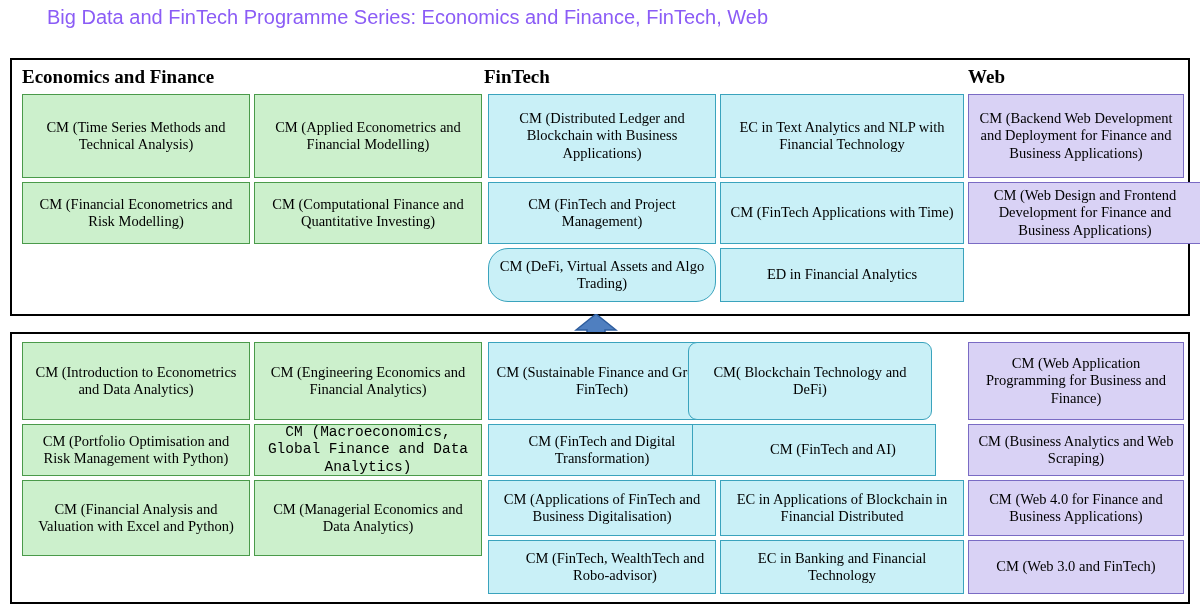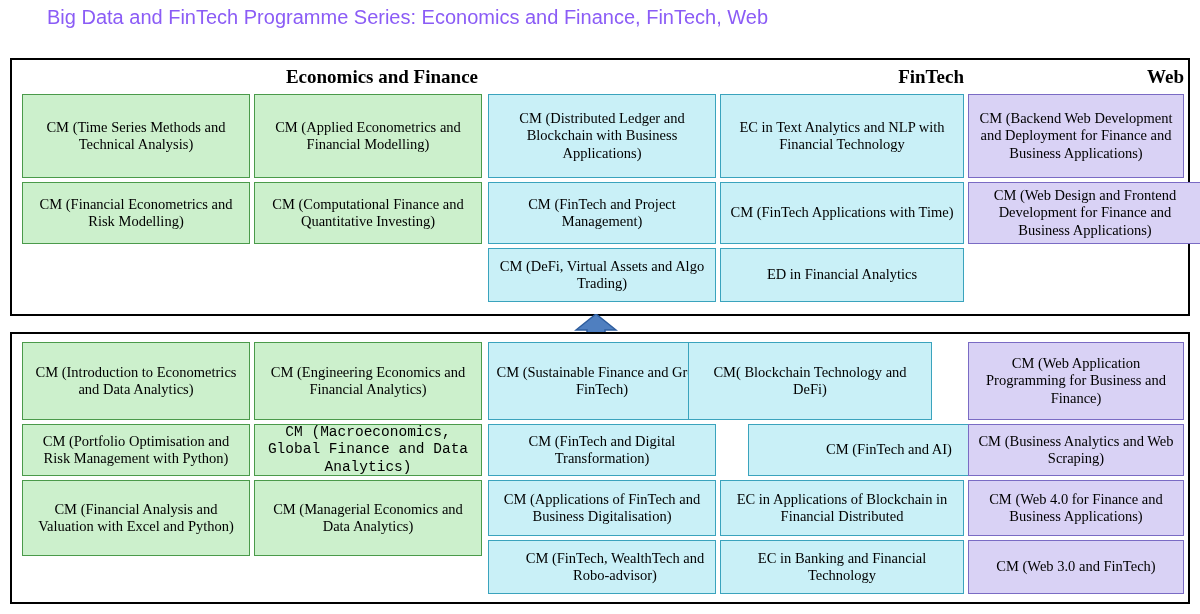--- a/index.html
+++ b/index.html
@@ -46,21 +46,21 @@
     top: 332px;
     width: 1180px;
     height: 272px;
   }
 
   .col-header {
     position: absolute;
     font-family: "Liberation Serif", serif;
     font-weight: bold;
     font-size: 19px;
-    text-align: right;
+    text-align: left;
     top: 6px;
   }
 
   .box {
     position: absolute;
     box-sizing: border-box;
     border: 1px solid #2b2b2b;
     display: flex;
     align-items: center;
     justify-content: center;
@@ -125,21 +125,21 @@
   </div>
   <div class="box cyan" style="left:708px; top:34px; width:244px; height:84px;">
     <span>EC in Text Analytics and NLP with Financial Technology</span>
   </div>
   <div class="box cyan" style="left:476px; top:122px; width:228px; height:62px;">
     <span>CM (FinTech and Project Management)</span>
   </div>
   <div class="box cyan" style="left:708px; top:122px; width:244px; height:62px;">
     <span>CM (FinTech Applications with Time)</span>
   </div>
-  <div class="box cyan" style="left:476px; top:188px; width:228px; height:54px;">
+  <div class="box cyan" style="left:476px; top:188px; width:228px; height:54px;border-radius:20px;">
     <span>CM (DeFi, Virtual Assets and Algo Trading)</span>
   </div>
   <div class="box cyan" style="left:708px; top:188px; width:244px; height:54px;">
     <span>ED in Financial Analytics</span>
   </div>
 
   <div class="box purple" style="left:956px; top:34px; width:216px; height:84px;">
     <span>CM (Backend Web Development and Deployment for Finance and Business Applications)</span>
   </div>
   <div class="box purple" style="left:956px; top:122px; width:234px; height:62px;">
@@ -172,27 +172,27 @@
   <div class="box green" style="left:10px; top:146px; width:228px; height:76px;">
     <span>CM (Financial Analysis and Valuation with Excel and Python)</span>
   </div>
   <div class="box green" style="left:242px; top:146px; width:228px; height:76px;">
     <span>CM (Managerial Economics and Data Analytics)</span>
   </div>
 
   <div class="box cyan" style="left:476px; top:8px; width:228px; height:78px;">
     <span>CM (Sustainable Finance and Green FinTech)</span>
   </div>
-  <div class="box cyan" style="left:676px; top:8px; width:244px; height:78px;">
+  <div class="box cyan" style="left:676px; top:8px; width:244px; height:78px;border-radius:9px;">
     <span>CM( Blockchain Technology and DeFi)</span>
   </div>
   <div class="box cyan" style="left:476px; top:90px; width:228px; height:52px;">
     <span>CM (FinTech and Digital Transformation)</span>
   </div>
-  <div class="box cyan" style="left:736px; top:90px; width:244px; height:52px;padding-left:44px;">
+  <div class="box cyan" style="left:680px; top:90px; width:244px; height:52px;padding-left:44px;">
     <span>CM (FinTech and AI)</span>
   </div>
   <div class="box cyan" style="left:476px; top:146px; width:228px; height:56px;">
     <span>CM (Applications of FinTech and Business Digitalisation)</span>
   </div>
   <div class="box cyan" style="left:708px; top:146px; width:244px; height:56px;">
     <span>EC in Applications of Blockchain in Financial Distributed</span>
   </div>
   <div class="box cyan" style="left:476px; top:206px; width:228px; height:54px;padding-left:32px;">
     <span>CM (FinTech, WealthTech and Robo-advisor)</span>

